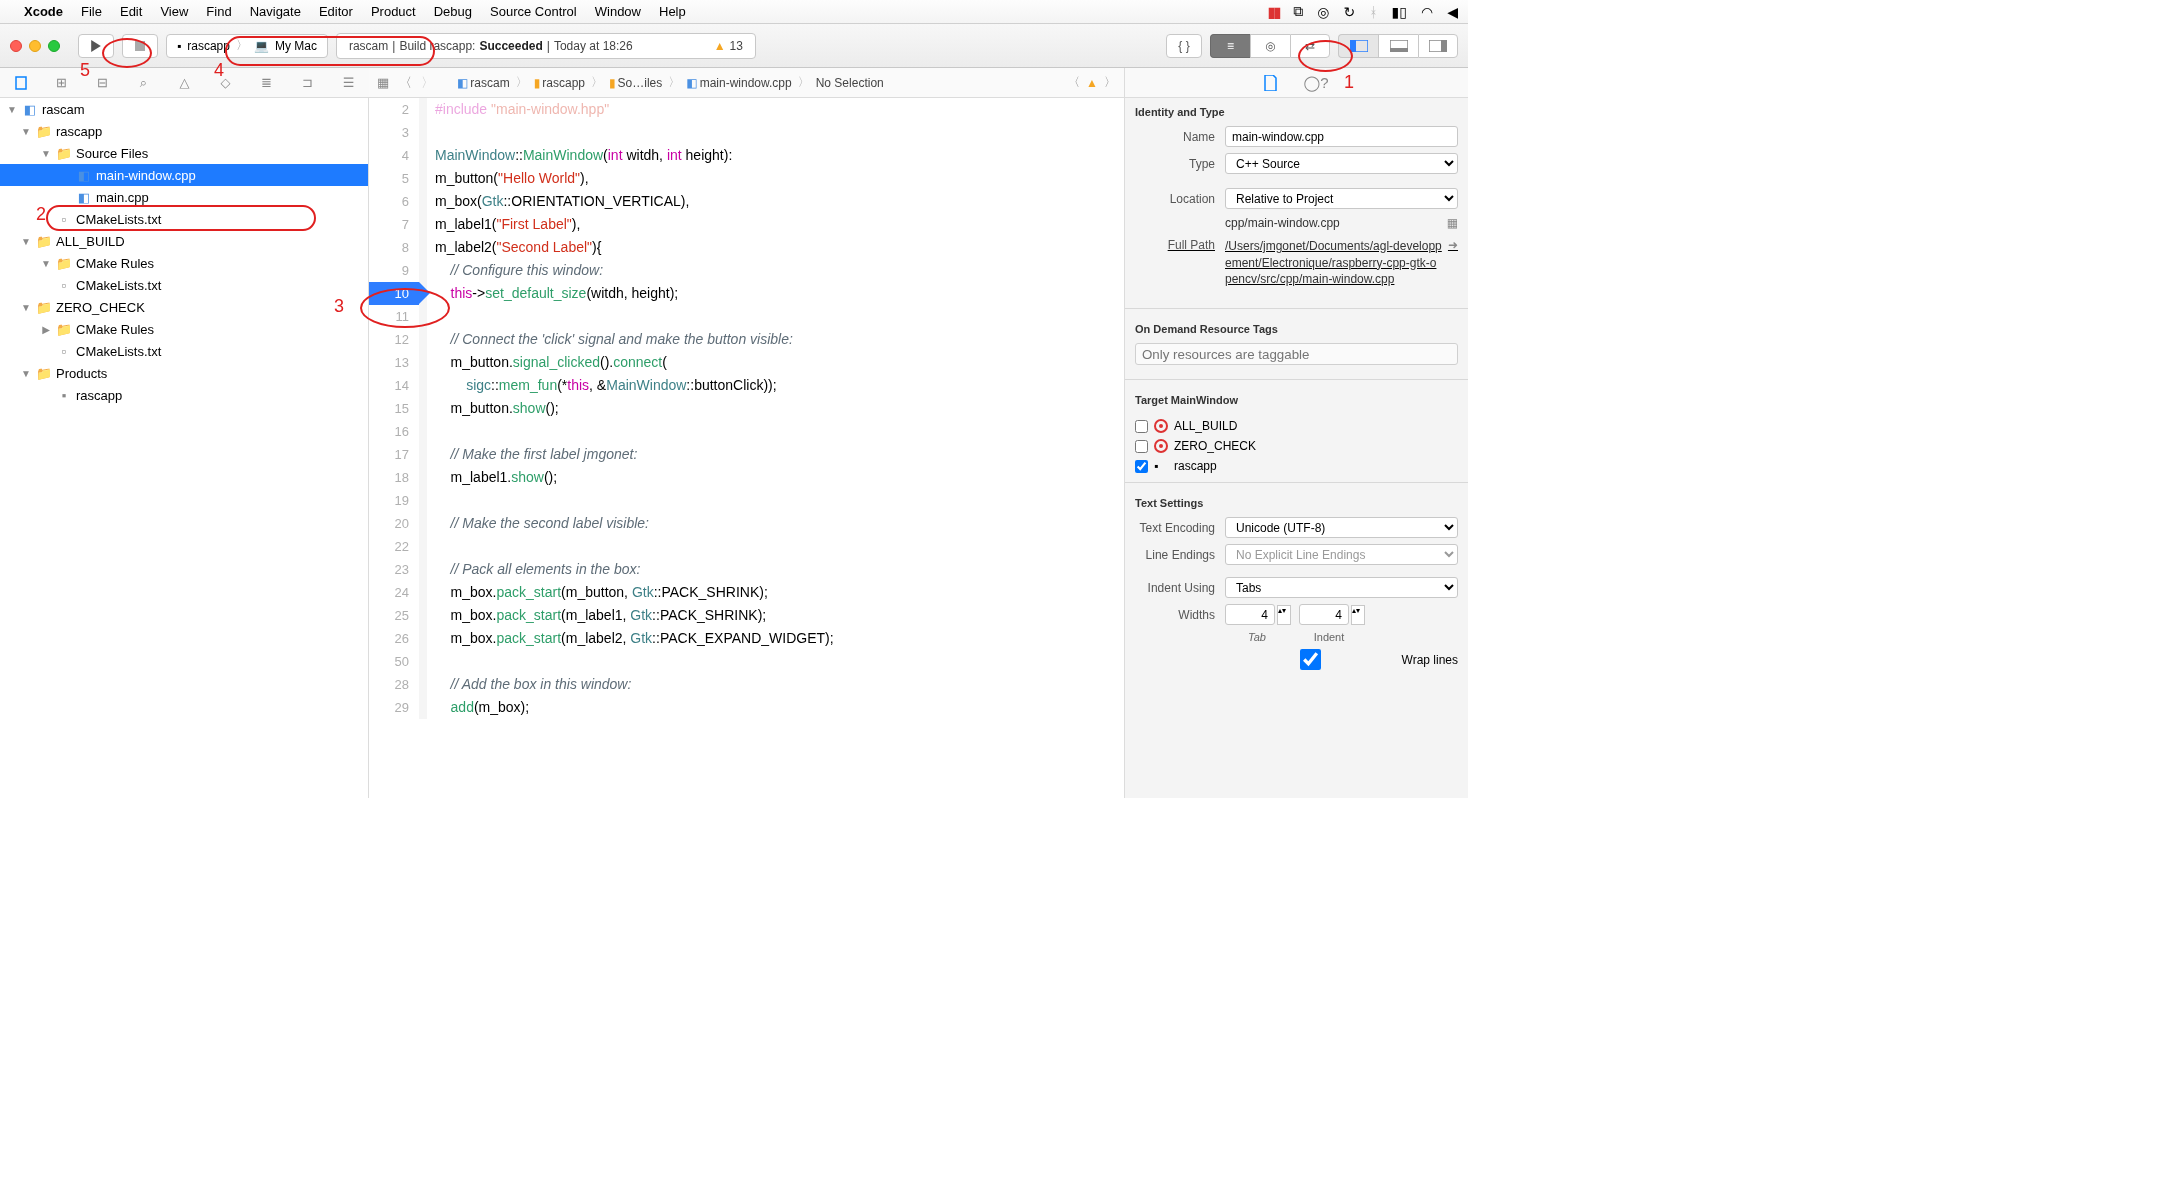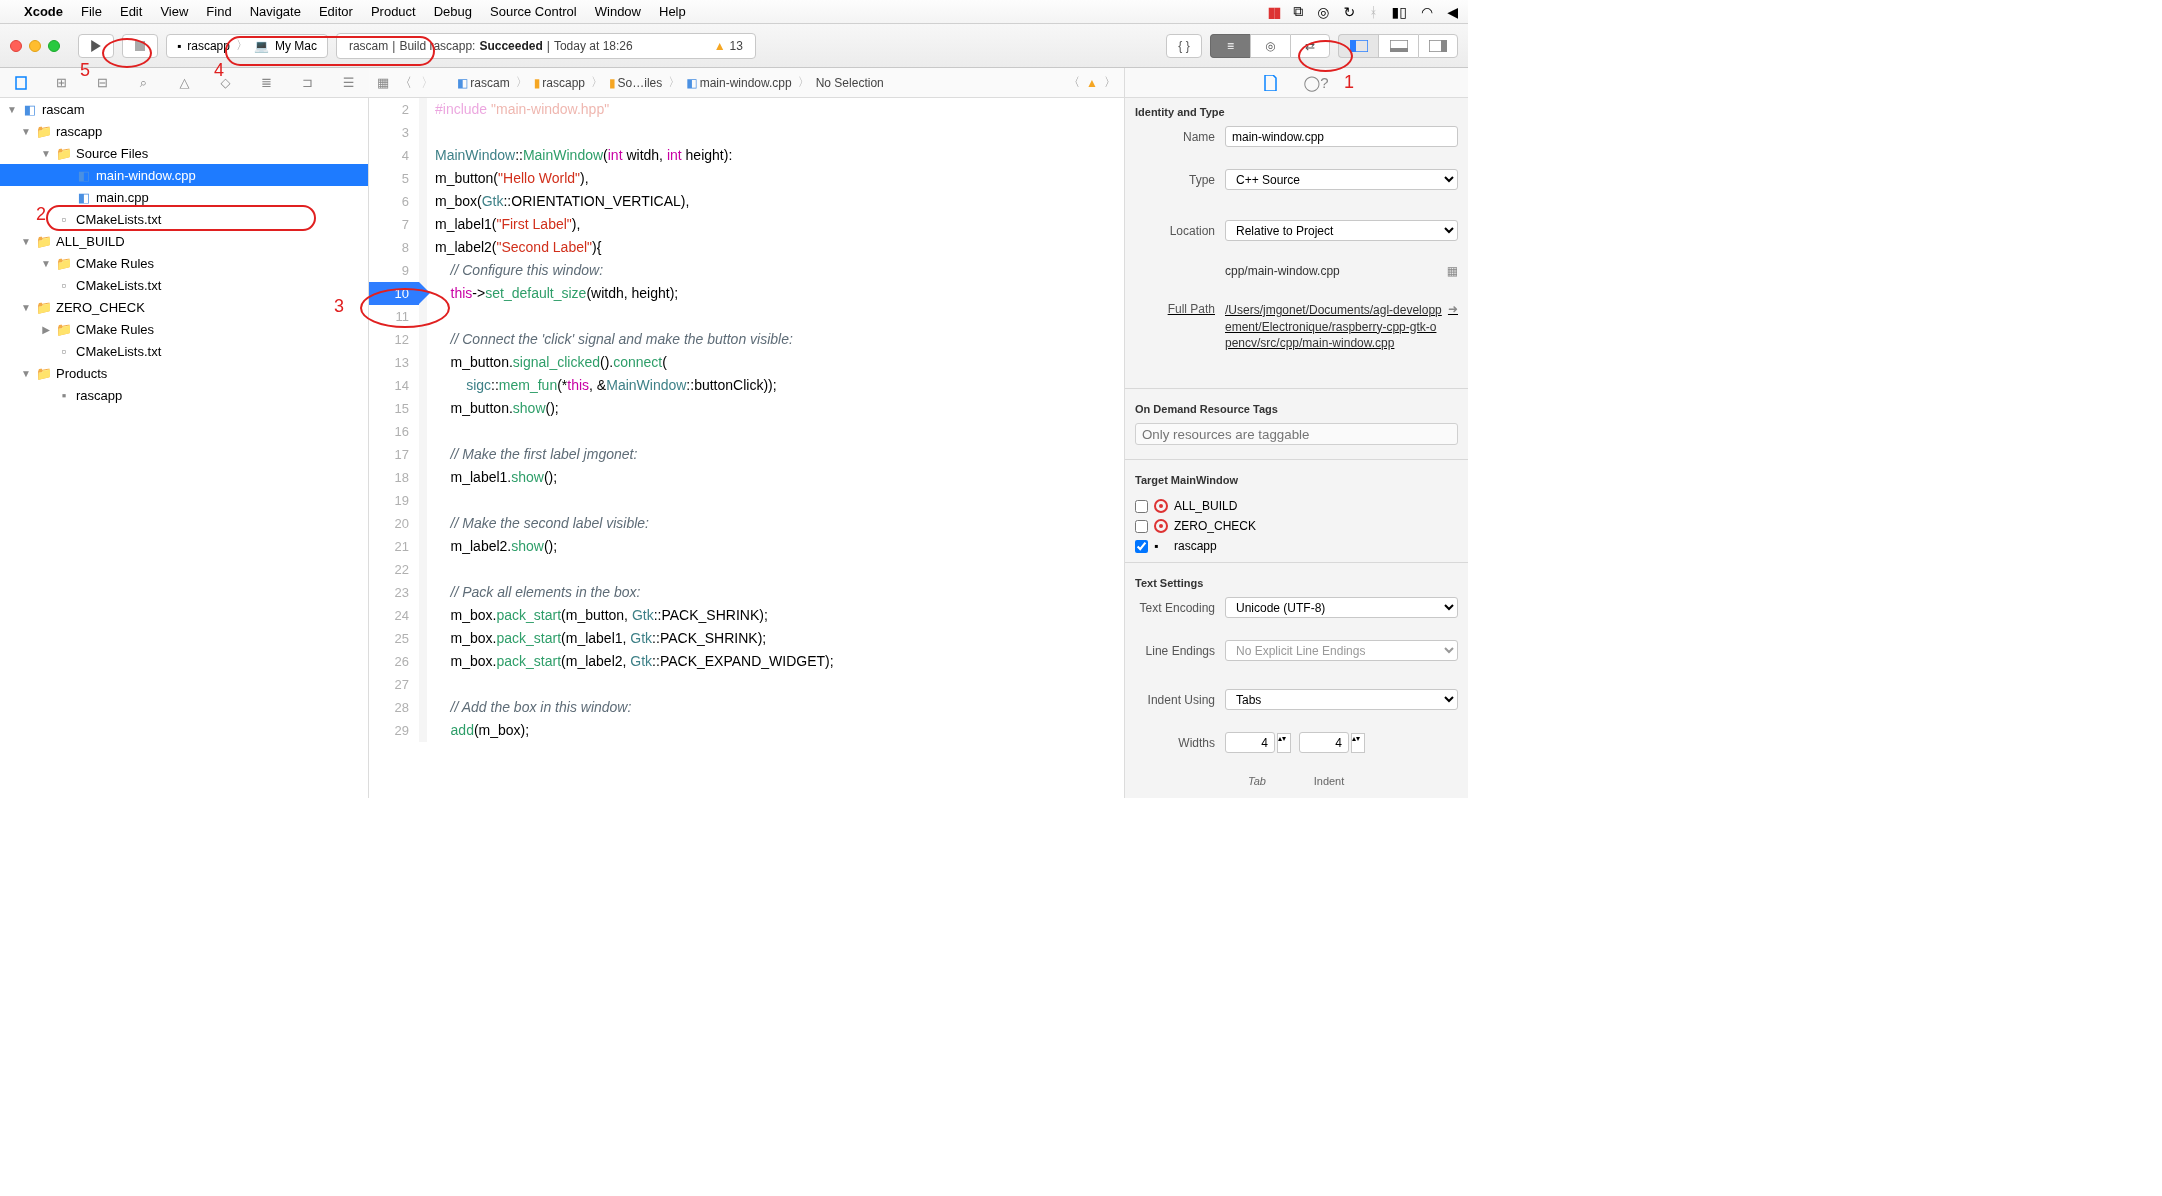--- a/index.html
+++ b/index.html
@@ -61,21 +61,21 @@
 .editor .code { padding-left:8px; white-space:pre; }
 .kw{color:#c800a4;} .tyc{color:#3e8087;} .str{color:#d12f1b;} .cm{color:#5e6c77; font-style:italic;} .fn{color:#2e9e69;}
 
 
 .inspector { position:absolute; right:0; top:68px; bottom:0; width:344px; border-left:1px solid #dcdcdc; background:#f4f4f4; font-size:12px; overflow:auto; }
 .insp-tabs { height:30px; border-bottom:1px solid #dcdcdc; display:flex; align-items:center; justify-content:center; gap:26px; background:#f9f9f9; }
 .insp-tabs .it { color:#888; font-size:15px; }
 .insp-tabs .it.active { color:#0a84ff; }
 .insp-sec { padding:8px 10px; }
 .insp-sec h4 { font-size:11px; font-weight:600; color:#333; margin-bottom:8px; }
-.insp-field { display:flex; align-items:center; margin-bottom:22px; }
+.insp-field { display:flex; align-items:center; margin-bottom:6px; }
 .insp-field label { width:90px; text-align:right; padding-right:10px; color:#555; font-size:12px; }
 .insp-field input, .insp-field select, .insp-field .valbox { flex:1; height:21px; border:1px solid #c8c8c8; border-radius:3px; padding:0 6px; font-size:12px; background:#fff; }
 .insp-field .pathtext { flex:1; font-size:12px; color:#333; line-height:1.4; }
 .sec-divider { border-top:1px solid #d8d8d8; margin:6px 0; }
 .chkrow { display:flex; align-items:center; gap:6px; padding:3px 10px; }
 .chkrow input { width:13px; height:13px; }
 .target-ic { width:14px; height:14px; border:2px solid #d33; border-radius:50%; display:inline-flex; align-items:center; justify-content:center; }
 .target-ic::after{content:"";width:4px;height:4px;background:#d33;border-radius:50%;}
 .stepper { display:flex; align-items:center; gap:2px; }
 .stepper input { width:50px; text-align:right; }
@@ -394,25 +394,20 @@
       <div class="ln">19</div>
       <div class="gut"></div>
       <div class="code">&nbsp;</div>
     </div>
     <div class="row">
       <div class="ln">20</div>
       <div class="gut"></div>
       <div class="code">    <span class="cm">// Make the second label visible:</span></div>
     </div>
     <div class="row">
-      <div class="ln">21</div>
-      <div class="gut"></div>
-      <div class="code">    m_label2.<span class="fn">show</span>();</div>
-    </div>
-    <div class="row">
       <div class="ln">22</div>
       <div class="gut"></div>
       <div class="code">&nbsp;</div>
     </div>
     <div class="row">
       <div class="ln">23</div>
       <div class="gut"></div>
       <div class="code">    <span class="cm">// Pack all elements in the box:</span></div>
     </div>
     <div class="row">
@@ -424,21 +419,21 @@
       <div class="ln">25</div>
       <div class="gut"></div>
       <div class="code">    m_box.<span class="fn">pack_start</span>(m_label1, <span class="tyc">Gtk</span>::PACK_SHRINK);</div>
     </div>
     <div class="row">
       <div class="ln">26</div>
       <div class="gut"></div>
       <div class="code">    m_box.<span class="fn">pack_start</span>(m_label2, <span class="tyc">Gtk</span>::PACK_EXPAND_WIDGET);</div>
     </div>
     <div class="row">
-      <div class="ln">27</div>
+      <div class="ln">50</div>
       <div class="gut"></div>
       <div class="code">&nbsp;</div>
     </div>
     <div class="row">
       <div class="ln">28</div>
       <div class="gut"></div>
       <div class="code">    <span class="cm">// Add the box in this window:</span></div>
     </div>
     <div class="row">
       <div class="ln">29</div>

